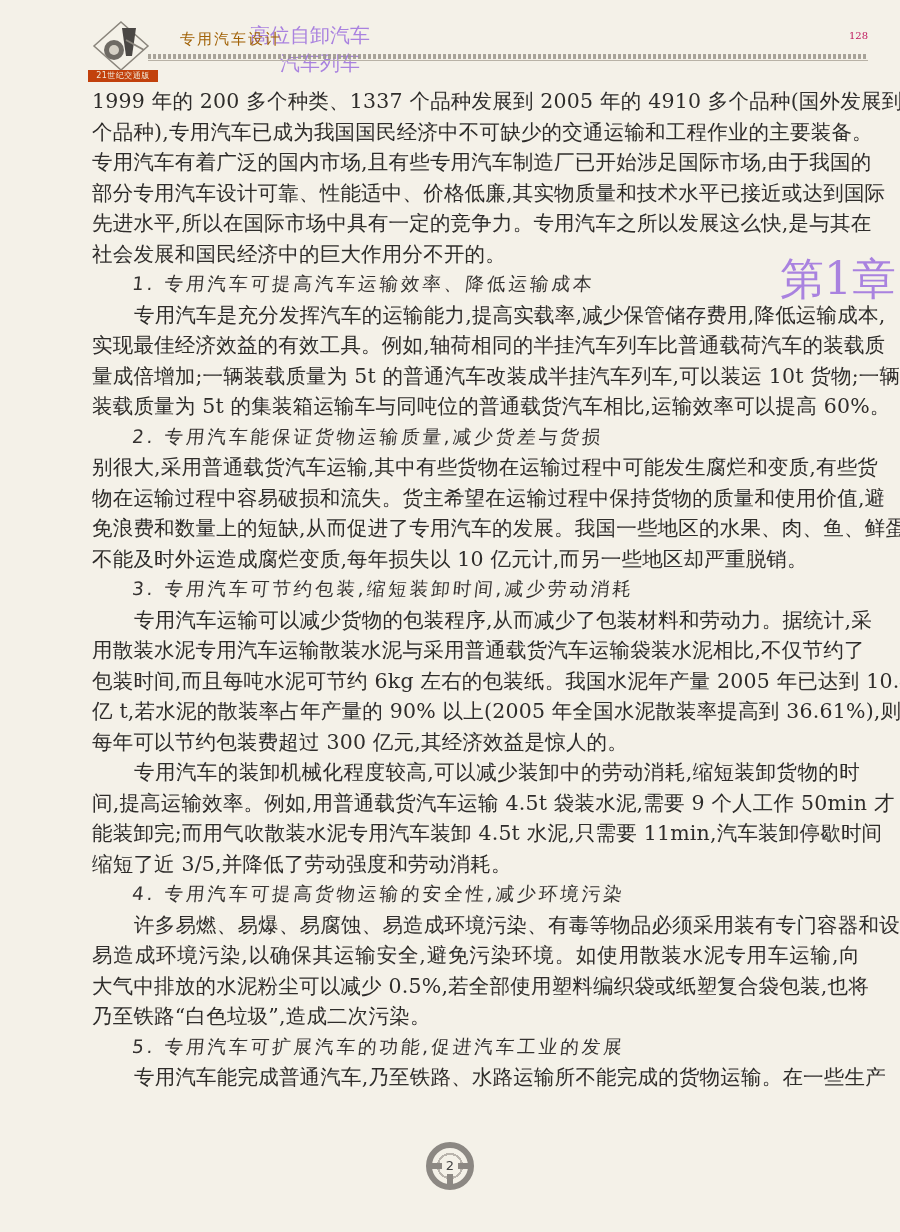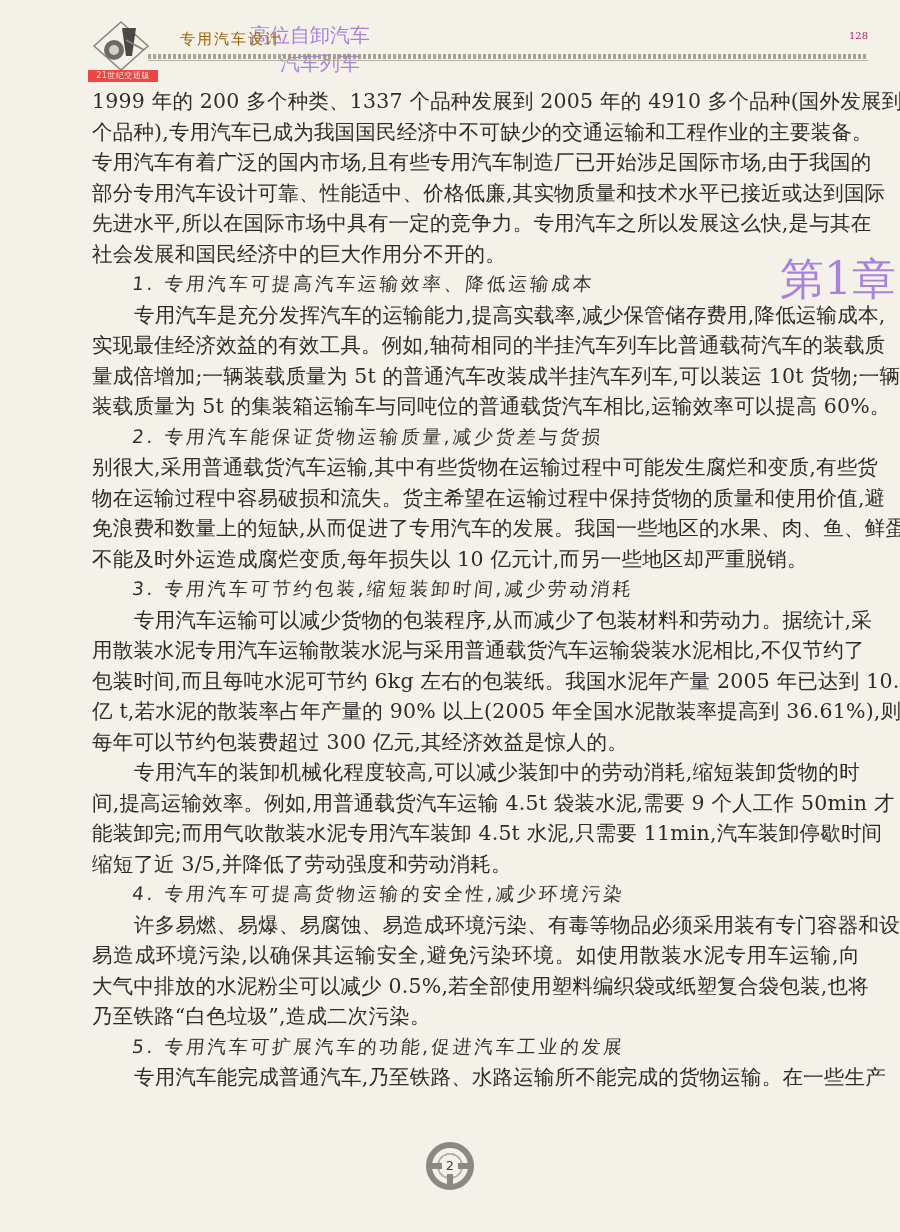--- a/index.html
+++ b/index.html
@@ -11,21 +11,21 @@
     position: relative;
   }
   .page { position: absolute; left: 0; top: 0; width: 900px; height: 1232px; }
   
   .ghost { position: absolute; color: #6d28d9; font-size: 20px; opacity: 0.55; white-space: nowrap; }
   
   .header { position: absolute; left: 88px; top: 14px; width: 780px; height: 70px; }
   .logo { position: absolute; left: 4px; top: 6px; width: 58px; height: 52px; }
   .logo-badge {
     position: absolute; left: 0; top: 56px; width: 70px; height: 12px;
-    background: #ef4444; color: #efe9da; font-size: 8px; line-height: 12px;
+    background: #c2410c; color: #efe9da; font-size: 8px; line-height: 12px;
     text-align: center; letter-spacing: 0.5px; font-family: "DejaVu Sans", sans-serif;
   }
   .book-title {
     position: absolute; left: 92px; top: 16px; font-size: 15px; letter-spacing: 2px;
     font-family: "DejaVu Sans", sans-serif; color: #a16207;
   }
   .header-rule {
     position: absolute; left: 60px; top: 40px; width: 720px; height: 5px;
     background: repeating-linear-gradient(90deg, #9a958b 0 3px, transparent 3px 5px);
     opacity: 0.85;

